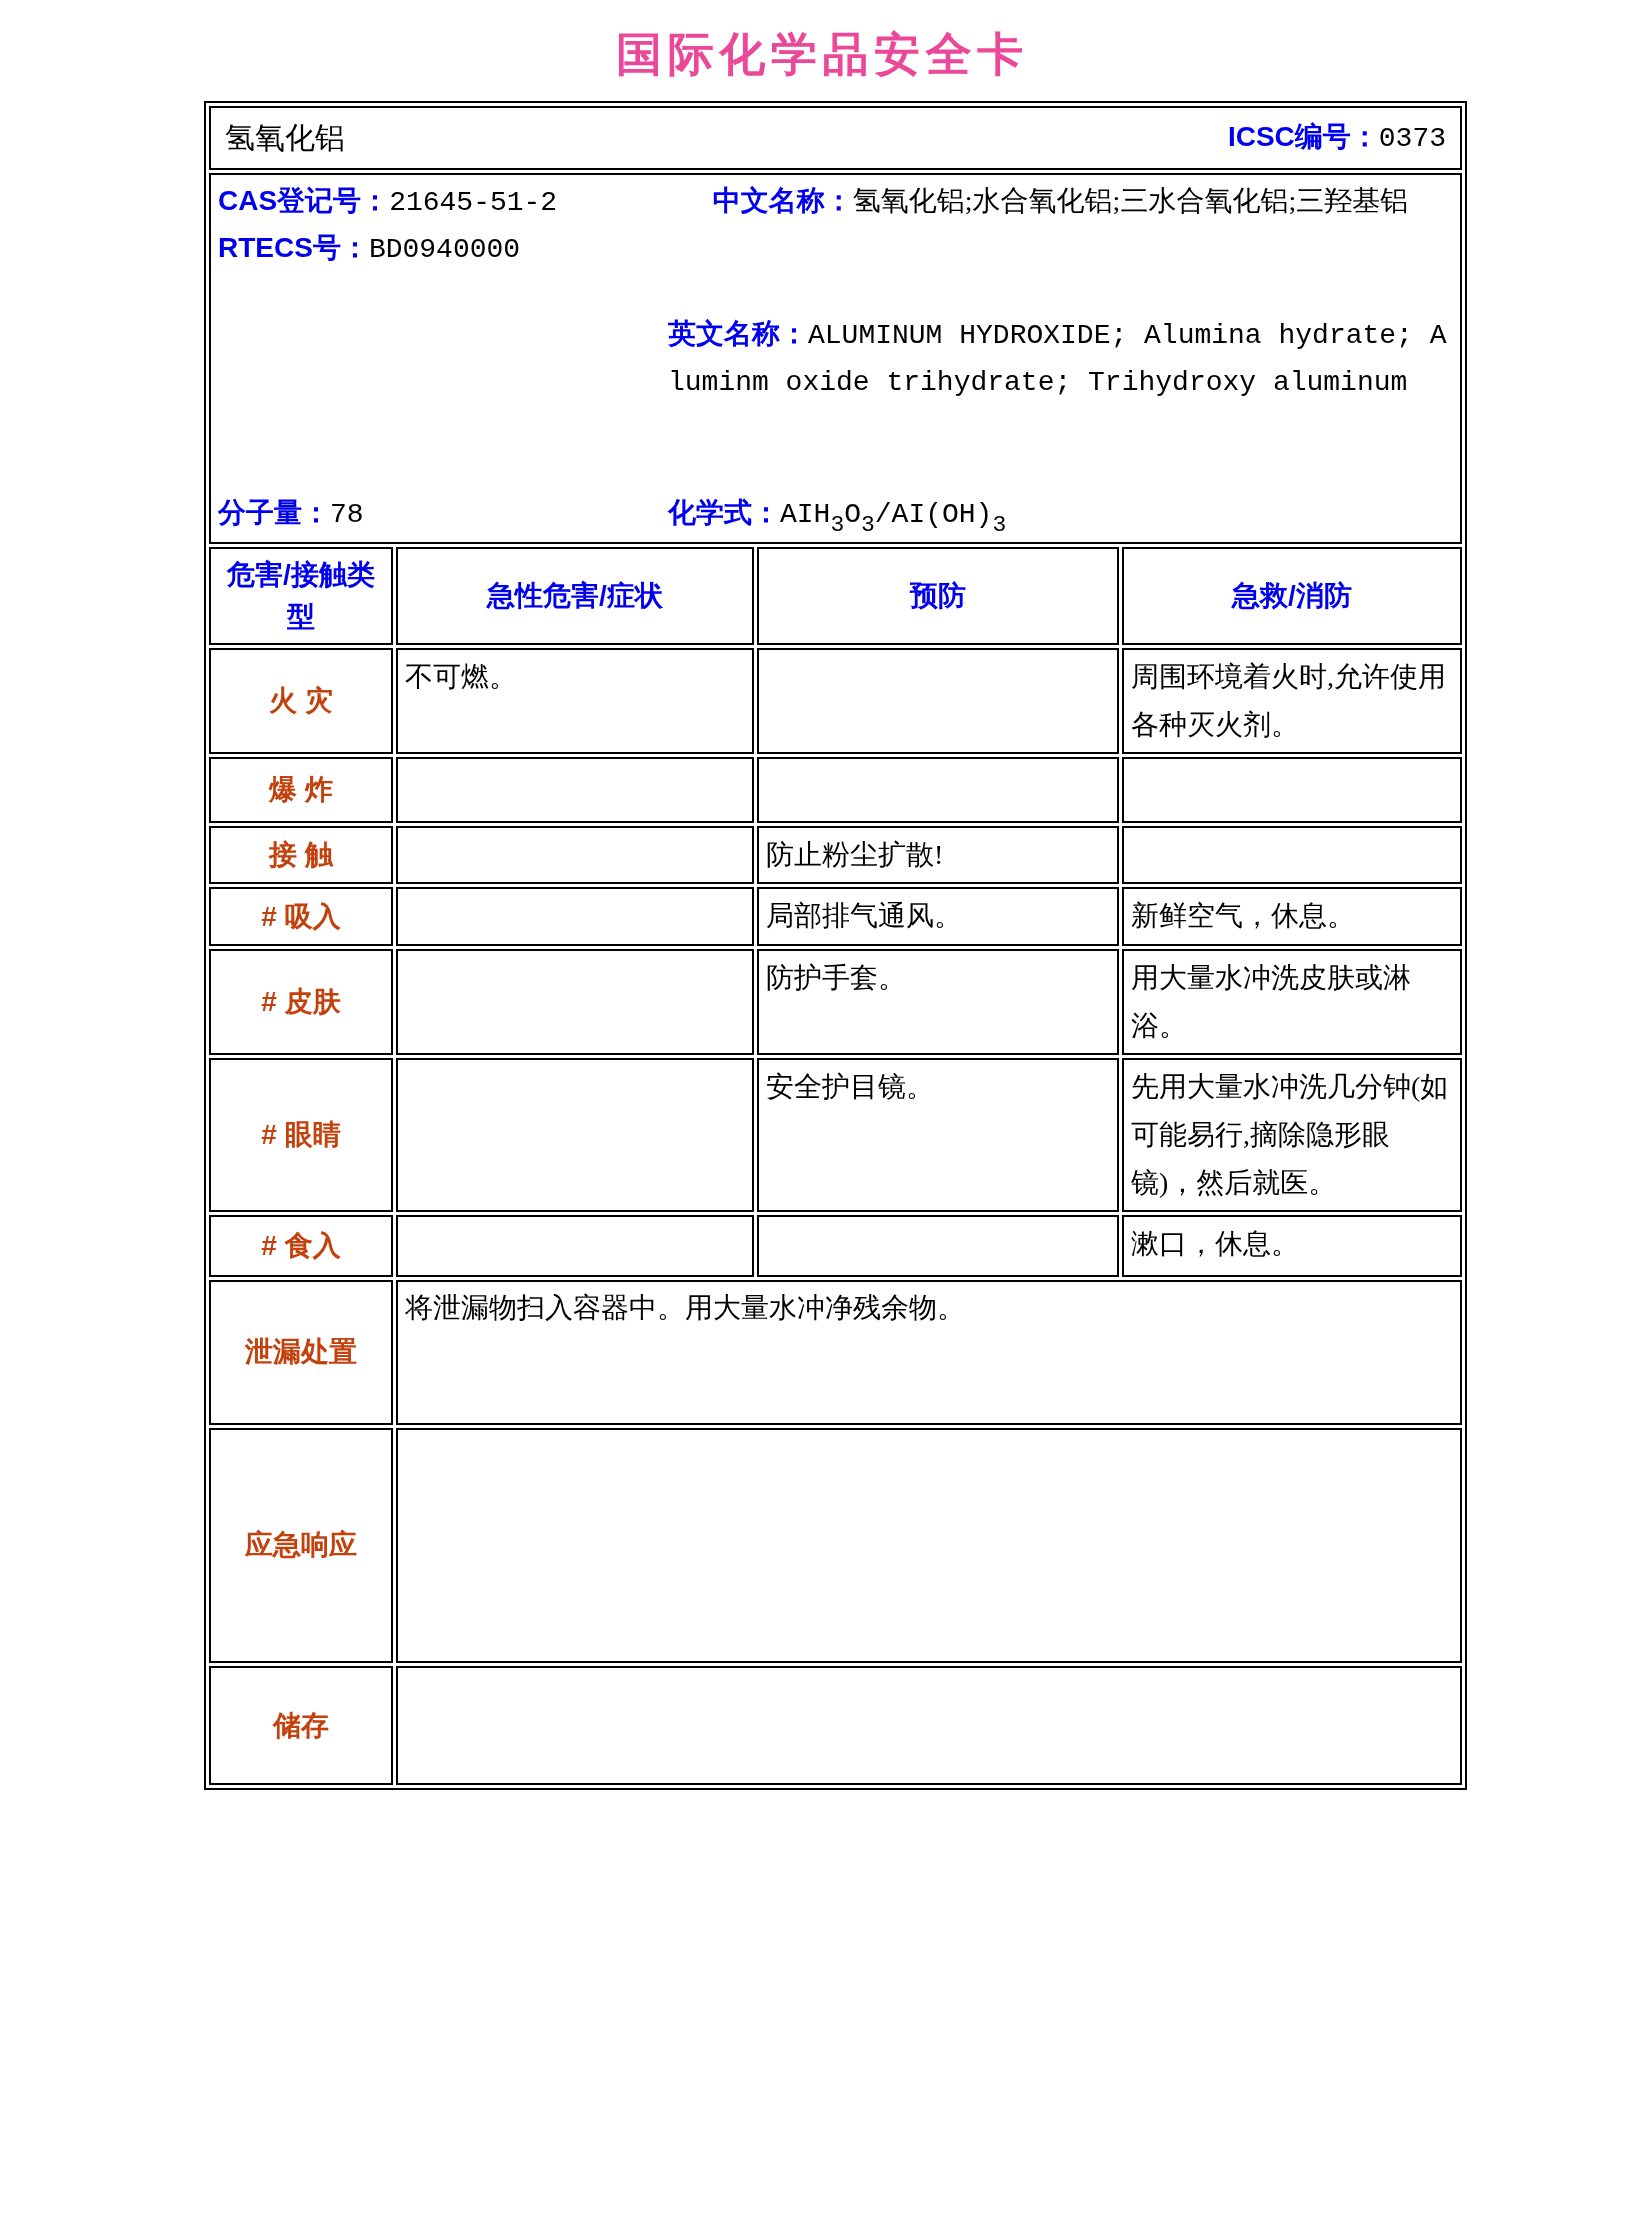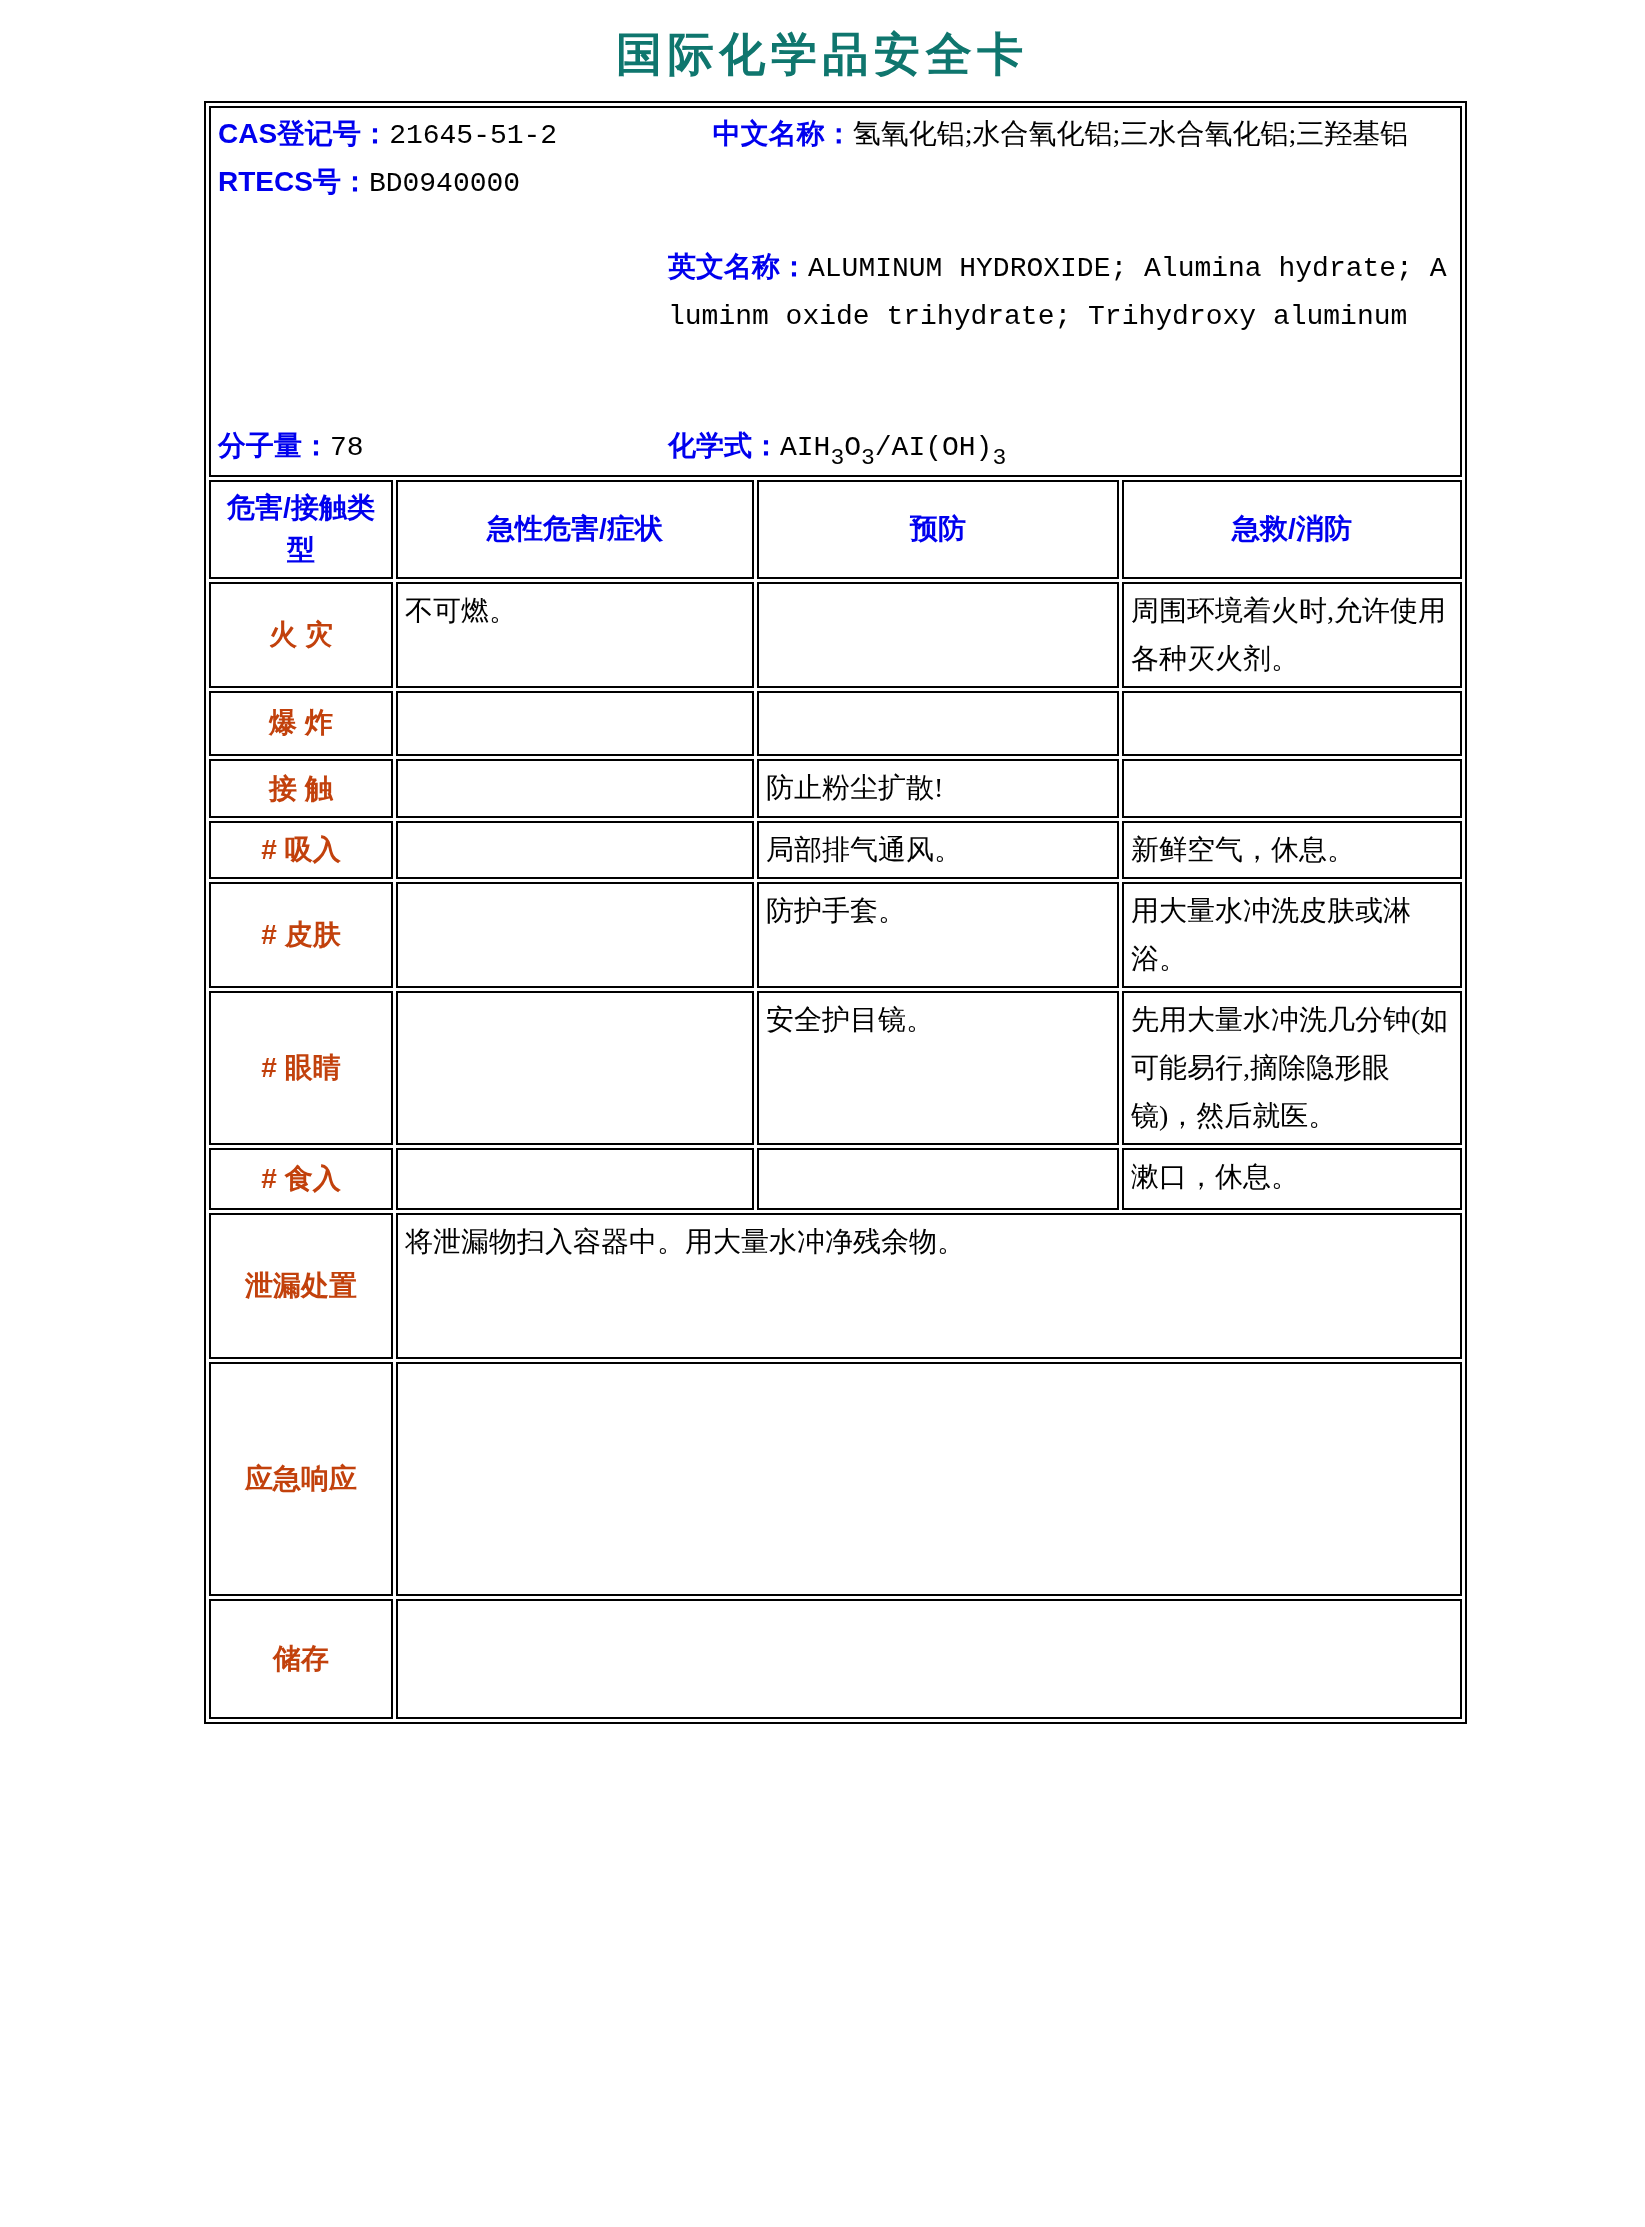--- a/index.html
+++ b/index.html
@@ -3,21 +3,21 @@
 <meta charset="utf-8">
 <style>
   html,body{margin:0;padding:0;}
   body{
     width:1645px;height:2227px;background:#ffffff;
     font-family:"Liberation Serif","DejaVu Serif",serif;color:#000;
     position:relative;
   }
   .title{
     margin:24px 0 15.4px 0;text-align:center;
-    color:#0f766e;font-weight:900;font-size:46px;letter-spacing:5.6px;
+    color:#ec4899;font-weight:900;font-size:46px;letter-spacing:5.6px;
     font-family:"DejaVu Serif","Liberation Serif",serif;
   }
   table.card{
     table-layout:fixed;width:1243px;margin-left:204px;
     border-collapse:separate;border-spacing:3.5px;
     border:2.8px solid #000;background:#fff;
   }
   td{
     border:2.1px solid #000;background:#fff;
     padding:2.8px 7px;font-size:28px;line-height:1.72;
@@ -81,20 +81,28 @@
 
   <table class="card">
     <colgroup>
       <col style="width:184px">
         <col style="width:358px">
         <col style="width:362px">
         <col style="width:340px">
     </colgroup>
 
     <tbody>
+        <tr class="r-head">
+      <td colspan="4">
+        <div class="head-flex">
+          <span class="substance">氢氧化铝</span>
+          <span class="icsc-group"><span class="lbl">ICSC编号：</span><span class="mono">0373</span></span>
+        </div>
+      </td>
+    </tr>
 
     <tr class="r-ids">
       <td colspan="4">
         <div class="id-grid">
           <div class="g-r1c1">
             <div class="id-line"><span class="lbl">CAS登记号：</span><span class="mono">21645-51-2</span></div>
             <div class="id-line"><span class="lbl">RTECS号：</span><span class="mono">BD0940000</span></div>
           </div>
           <div class="g-r1c2 id-para">
             <span class="lbl">中文名称：</span><span>氢氧化铝;水合氧化铝;三水合氧化铝;三羟基铝</span>

